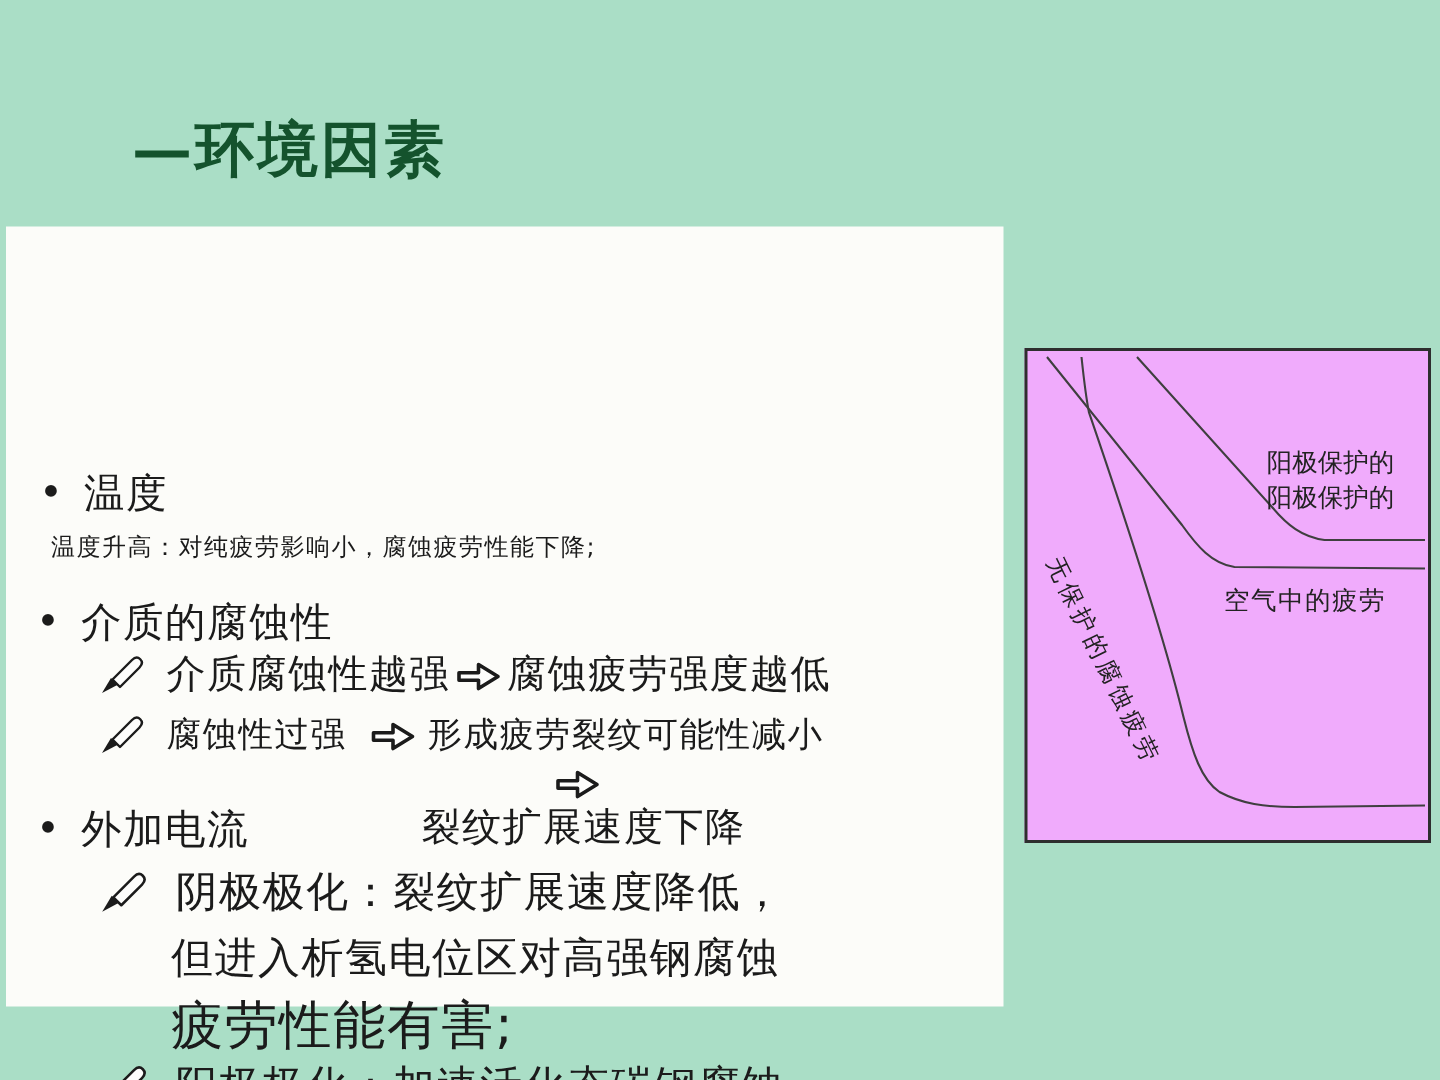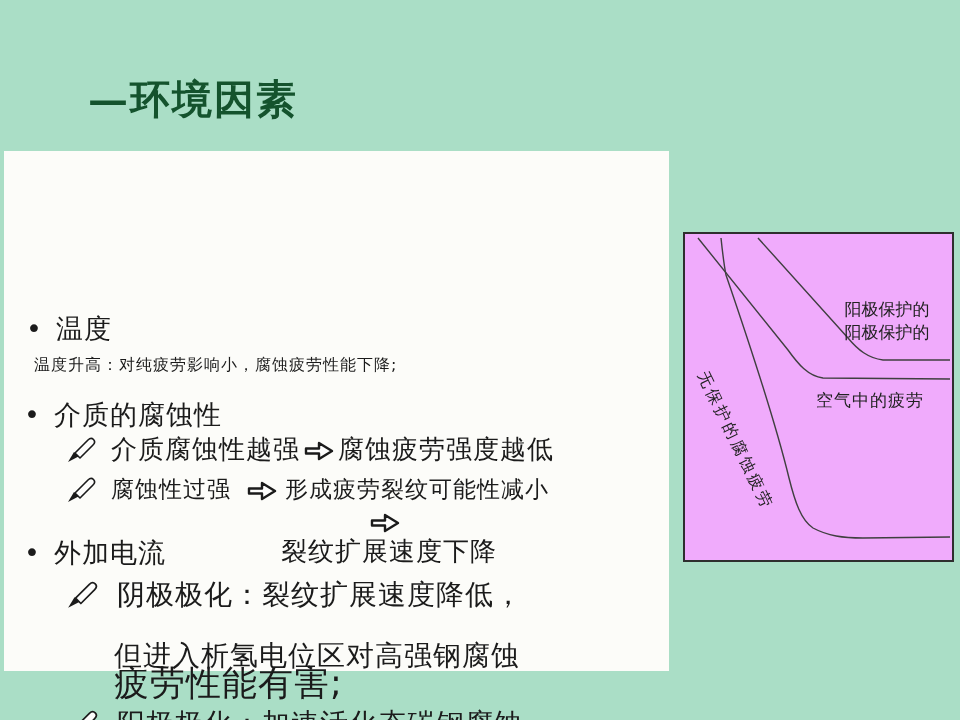--- a/index.html
+++ b/index.html
@@ -16,21 +16,21 @@
   .l2{left:30px;top:204px;font-size:16px;}
   .l3{left:20px;top:246px;font-size:27px;}
   .l4{left:62px;top:281px;font-size:26px;}
   .l5{left:62px;top:323px;font-size:23px;}
   .l5 .arrow{margin-left:16px;margin-right:8px;}
   .l6{left:277px;top:359px;font-size:26px;flex-direction:column;}
   .l6 .arrow{margin-left:0;margin-right:9px;}
   .l7{left:20px;top:384px;font-size:27px;}
   .l8{left:62px;top:425px;font-size:28px;font-family:Liberation Mono, monospace;}
   .l8 .pen,.l11 .pen{margin-right:17px;}
-  .l9{left:110px;top:486px;font-size:28px;}
+  .l9{left:110px;top:469px;font-size:28px;}
   .l10{left:110px;top:509px;font-size:35px;}
   .l11{left:62px;top:554px;font-size:28px;}
   .panel{position:absolute;left:683px;top:232px;width:267px;height:326px;background:#f0abfc;
          border:2px solid #2e2e2e;}
   .curves{position:absolute;left:0;top:0;}
   .dlabel{position:absolute;font-size:17px;color:#222;}
   .lbl-anodic{left:128px;top:64px;width:148px;text-align:center;line-height:23px;}
   .lbl-air{left:131px;top:155px;letter-spacing:1px;}
   .lbl-unprot{left:26px;top:134px;font-size:16px;letter-spacing:3px;white-space:nowrap;
               transform:rotate(64deg);transform-origin:0 0;}

